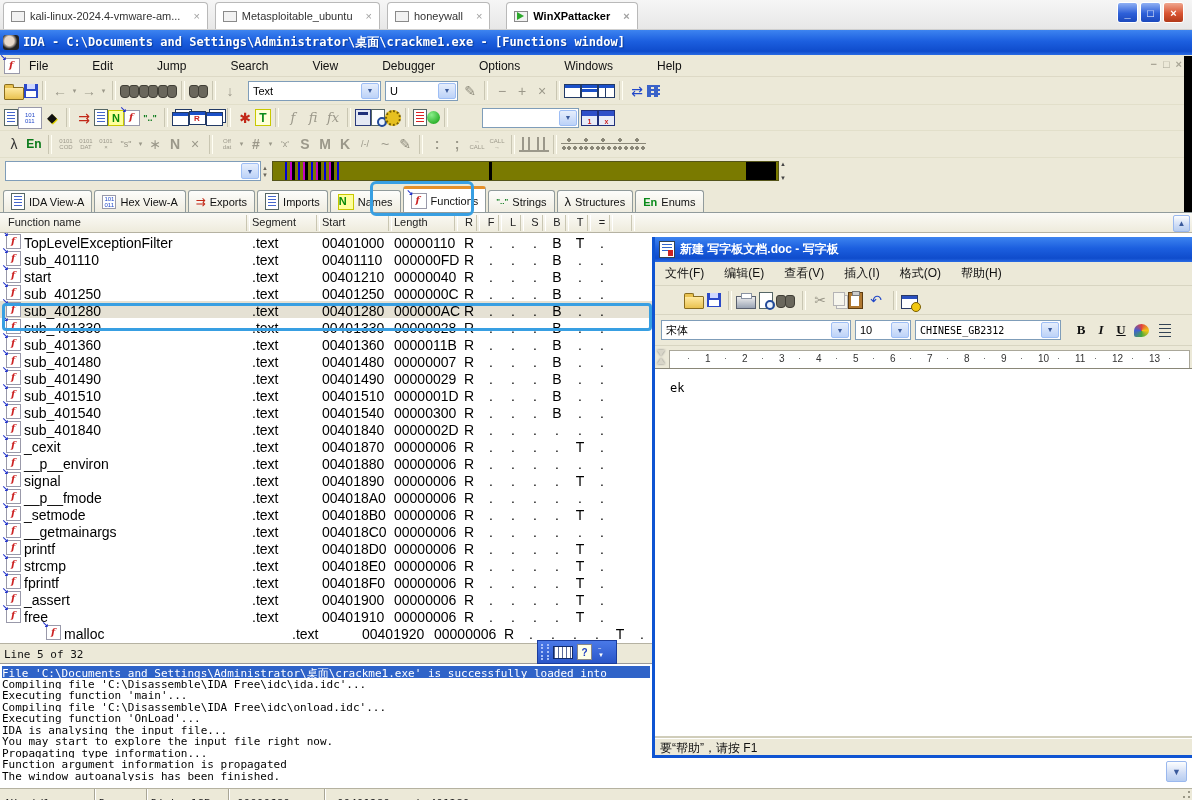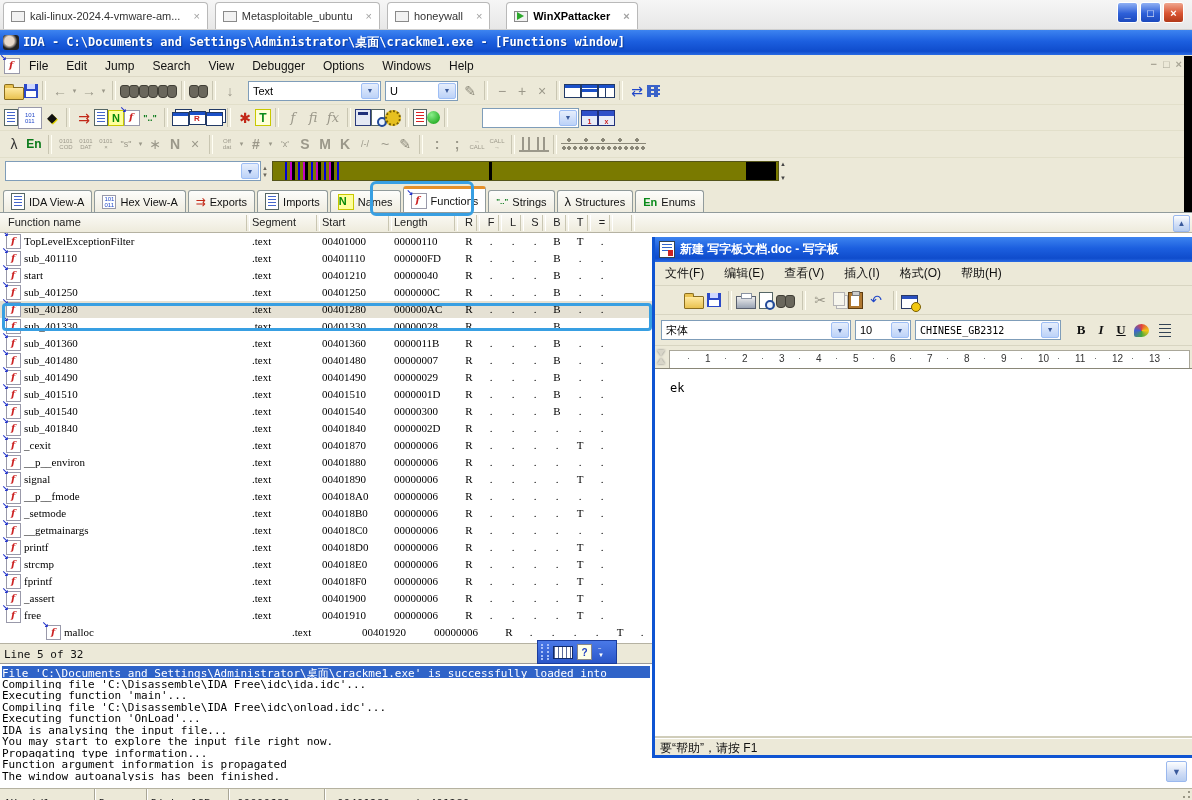--- a/index.html
+++ b/index.html
@@ -12,21 +12,21 @@
   .vm-mon.play::after{content:"";position:absolute;left:2px;top:0px;border-left:7px solid #2ca82c;border-top:4px solid transparent;border-bottom:4px solid transparent;}
   .vmclose{color:#a0a0a0;font-size:11px;margin-left:8px;}
   
   #ida-titlebar{position:absolute;left:0;top:30px;width:1192px;height:25px;background:linear-gradient(#3d84f0,#1c5fdf 45%,#0f4ccc 85%,#2a6be4);display:flex;align-items:center;padding-left:3px;box-sizing:border-box;color:#fff;font:bold 12px "DejaVu Sans Mono",monospace;text-shadow:1px 1px 1px #073a9a;white-space:nowrap;overflow:hidden;}
   .app-ico{width:16px;height:15px;background:radial-gradient(circle at 40% 40%,#e8d8c8 35%,#222 60%);border-radius:3px;margin-right:4px;flex:0 0 auto;}
   #wbtns{position:absolute;right:8px;top:2px;display:flex;gap:2px;}
   .xpbtn{width:21px;height:21px;border:1px solid #fff;border-radius:3px;background:linear-gradient(#8fb0f4,#2e60d8 55%,#1c49bd);color:#fff;font:bold 11px "Liberation Sans",sans-serif;display:flex;align-items:center;justify-content:center;box-sizing:border-box;}
   .xpbtn.close{background:linear-gradient(#f0a68e,#d85432 55%,#b23a1a);}
   
   #ida-menubar{position:absolute;left:0;top:55px;width:1192px;height:22px;background:#ece9d8;display:flex;align-items:center;border-bottom:1px solid #ddd9c6;box-sizing:border-box;}
-  #ida-menus{display:flex;}
+  #ida-menus{display:flex;gap:26px;}
   .mi{padding:0 9px;font-size:12px;color:#111;}
   #mdi-ctrls{position:absolute;right:10px;top:3px;display:flex;gap:6px;color:#a8a595;font:bold 11px "Liberation Sans",sans-serif;}
   
   .tbrow{position:absolute;left:0;width:1192px;background:#ece9d8;display:flex;align-items:center;padding-left:4px;box-sizing:border-box;border-bottom:1px solid #e2dfca;}
   #tb1{top:77px;height:28px;}
   #tb2{top:105px;height:26px;}
   #tb3{top:131px;height:27px;}
   .tsep{width:2px;height:19px;border-left:1px solid #c9c6b2;border-right:1px solid #fffef4;margin:0 4px;flex:0 0 auto;}
   .ic{min-width:20px;height:20px;display:flex;align-items:center;justify-content:center;font-size:12px;color:#333;flex:0 0 auto;position:relative;}
   .dim{color:#9b988a;}
@@ -106,21 +106,21 @@
   .ti-hex{font-size:6px;line-height:6px;color:#2248c8;white-space:pre-line;border:1px solid #99a;background:#fff;padding:0 1px;}
   .ti-str{color:#0a7a1a;font-size:8px;font-weight:bold;}
   .ti-struct{color:#111;font-size:13px;}
   .ti-en{color:#0a8a1a;font-weight:bold;font-size:11px;}
   .ti-exp{color:#c22818;font-size:12px;}
   
   #fhead{position:absolute;left:0;top:212px;width:1192px;height:21px;background:linear-gradient(#fbfaf6,#eeebdc);border-bottom:1px solid #b5b2a2;border-top:1px solid #919b9c;box-sizing:border-box;}
   .hc{position:absolute;top:3px;font-size:11px;color:#222;white-space:nowrap;}
   .hsep{position:absolute;top:2px;height:16px;width:2px;border-left:1px solid #c9c6b2;border-right:1px solid #fff;}
   #fbody{position:absolute;left:0;top:233px;width:1192px;height:410px;background:#fff;overflow:hidden;}
-  .frow{position:absolute;left:0;width:100%;height:17px;font-size:11px;color:#000;font-family:Liberation Serif, serif;}
+  .frow{position:absolute;left:0;width:100%;height:17px;font-size:14px;color:#000;}
   .frow.sel{background:#e5e1d4;}
   .frow .fi-ic{position:absolute;left:6px;top:1px;width:13px;height:13px;}
   .fname{position:absolute;left:24px;top:2px;white-space:nowrap;}
   .fseg{position:absolute;left:252px;top:2px;}
   .fstart{position:absolute;left:322px;top:2px;}
   .flen{position:absolute;left:394px;top:2px;}
   .ff{position:absolute;top:2px;width:18px;text-align:center;}
   .ff0{left:460px;}.ff1{left:482px;}.ff2{left:504px;}.ff3{left:526px;}.ff4{left:548px;}.ff5{left:571px;}.ff6{left:593px;}
   #fscroll-up{position:absolute;left:1173px;top:215px;}
   .sbtn{width:17px;height:17px;background:linear-gradient(#fdfefe,#cfdcf5 60%,#b7cdf0);border:1px solid #9ab8ee;border-radius:2px;color:#3a5a9c;font-size:8px;display:flex;align-items:center;justify-content:center;box-sizing:border-box;}

